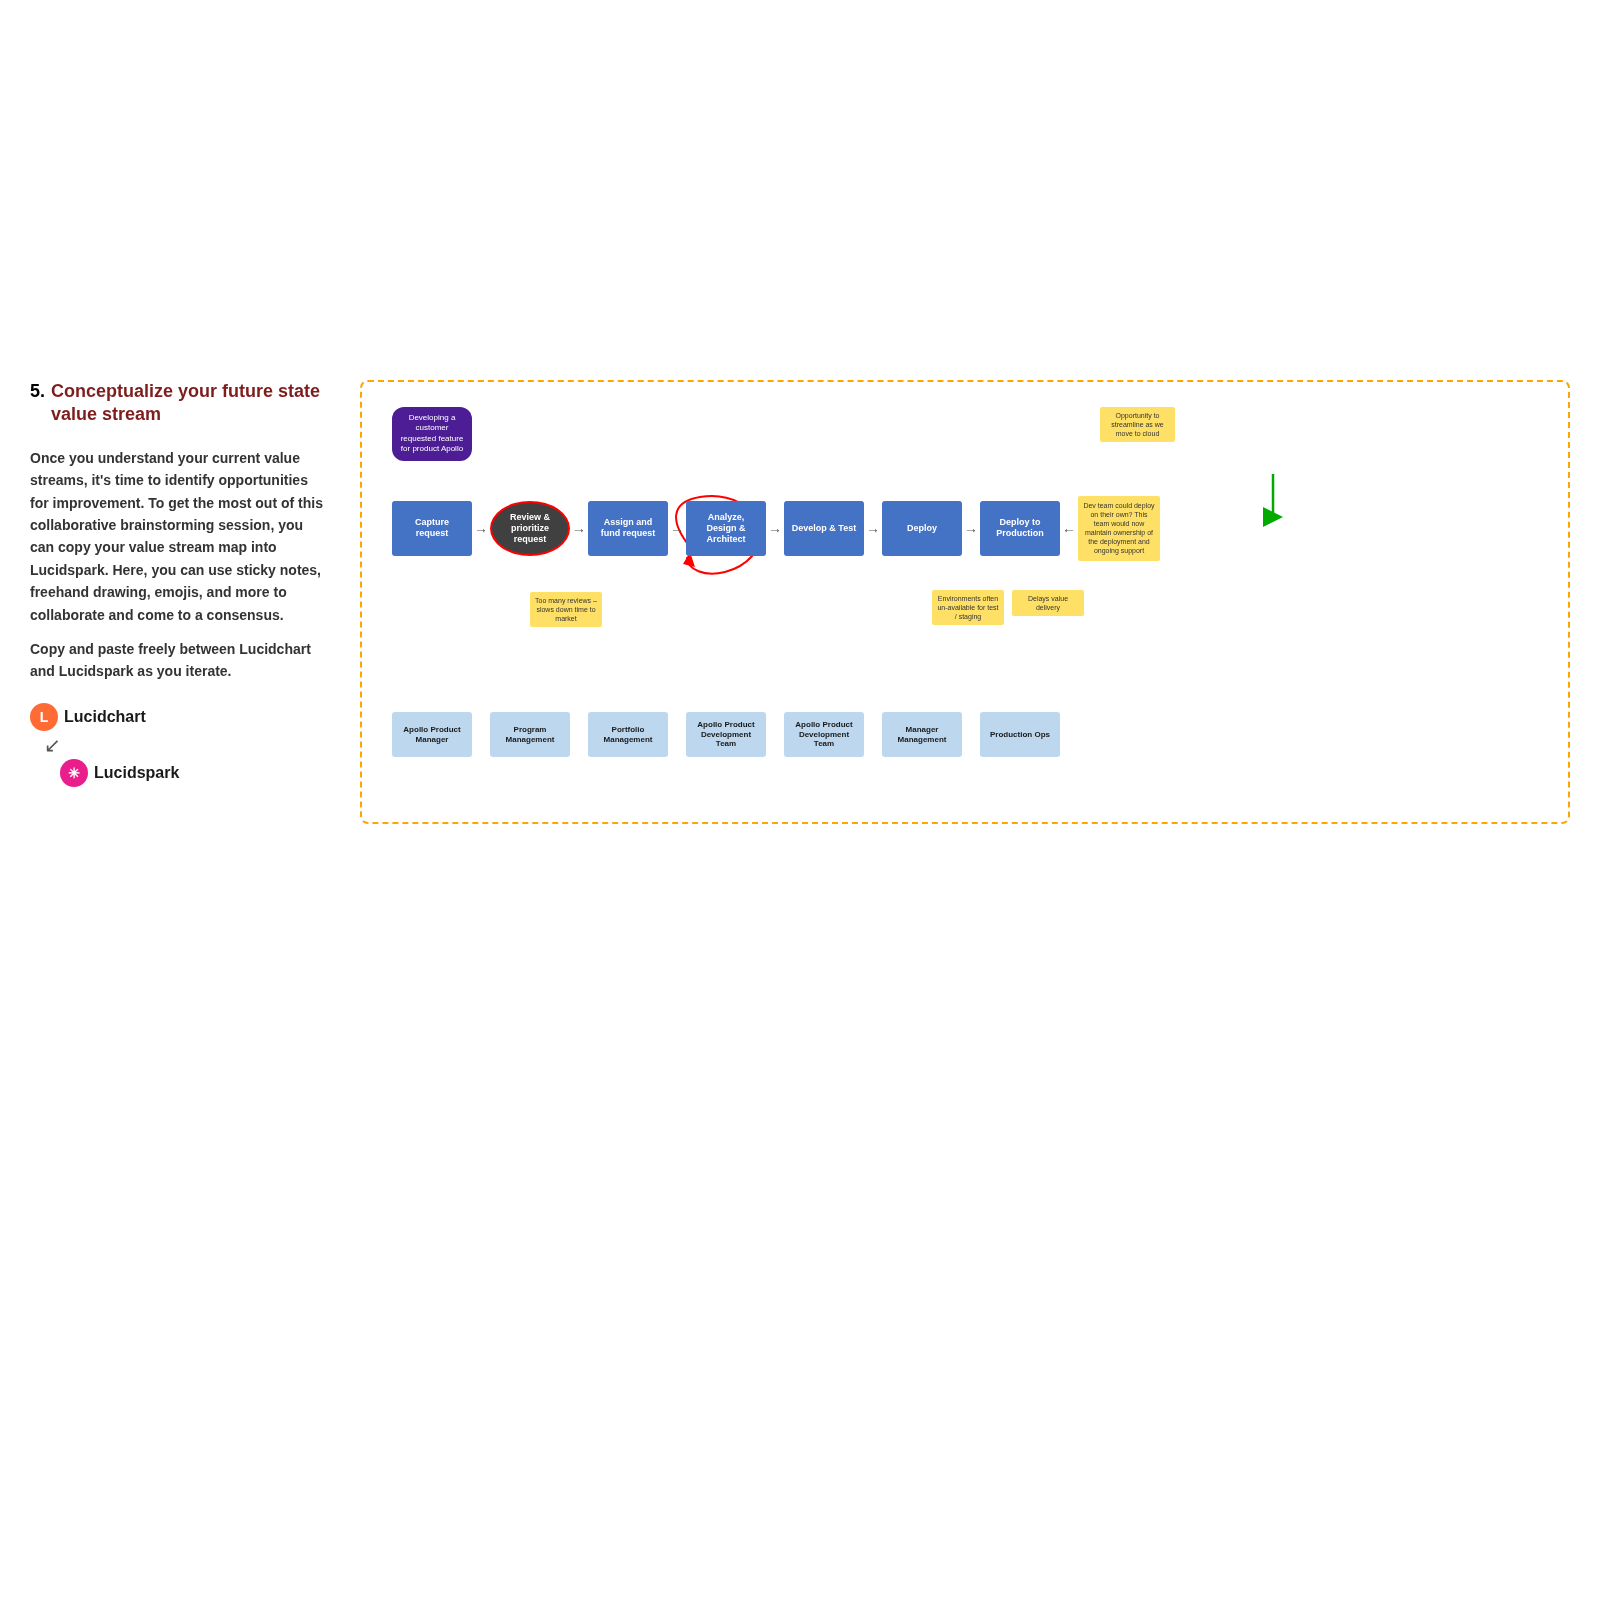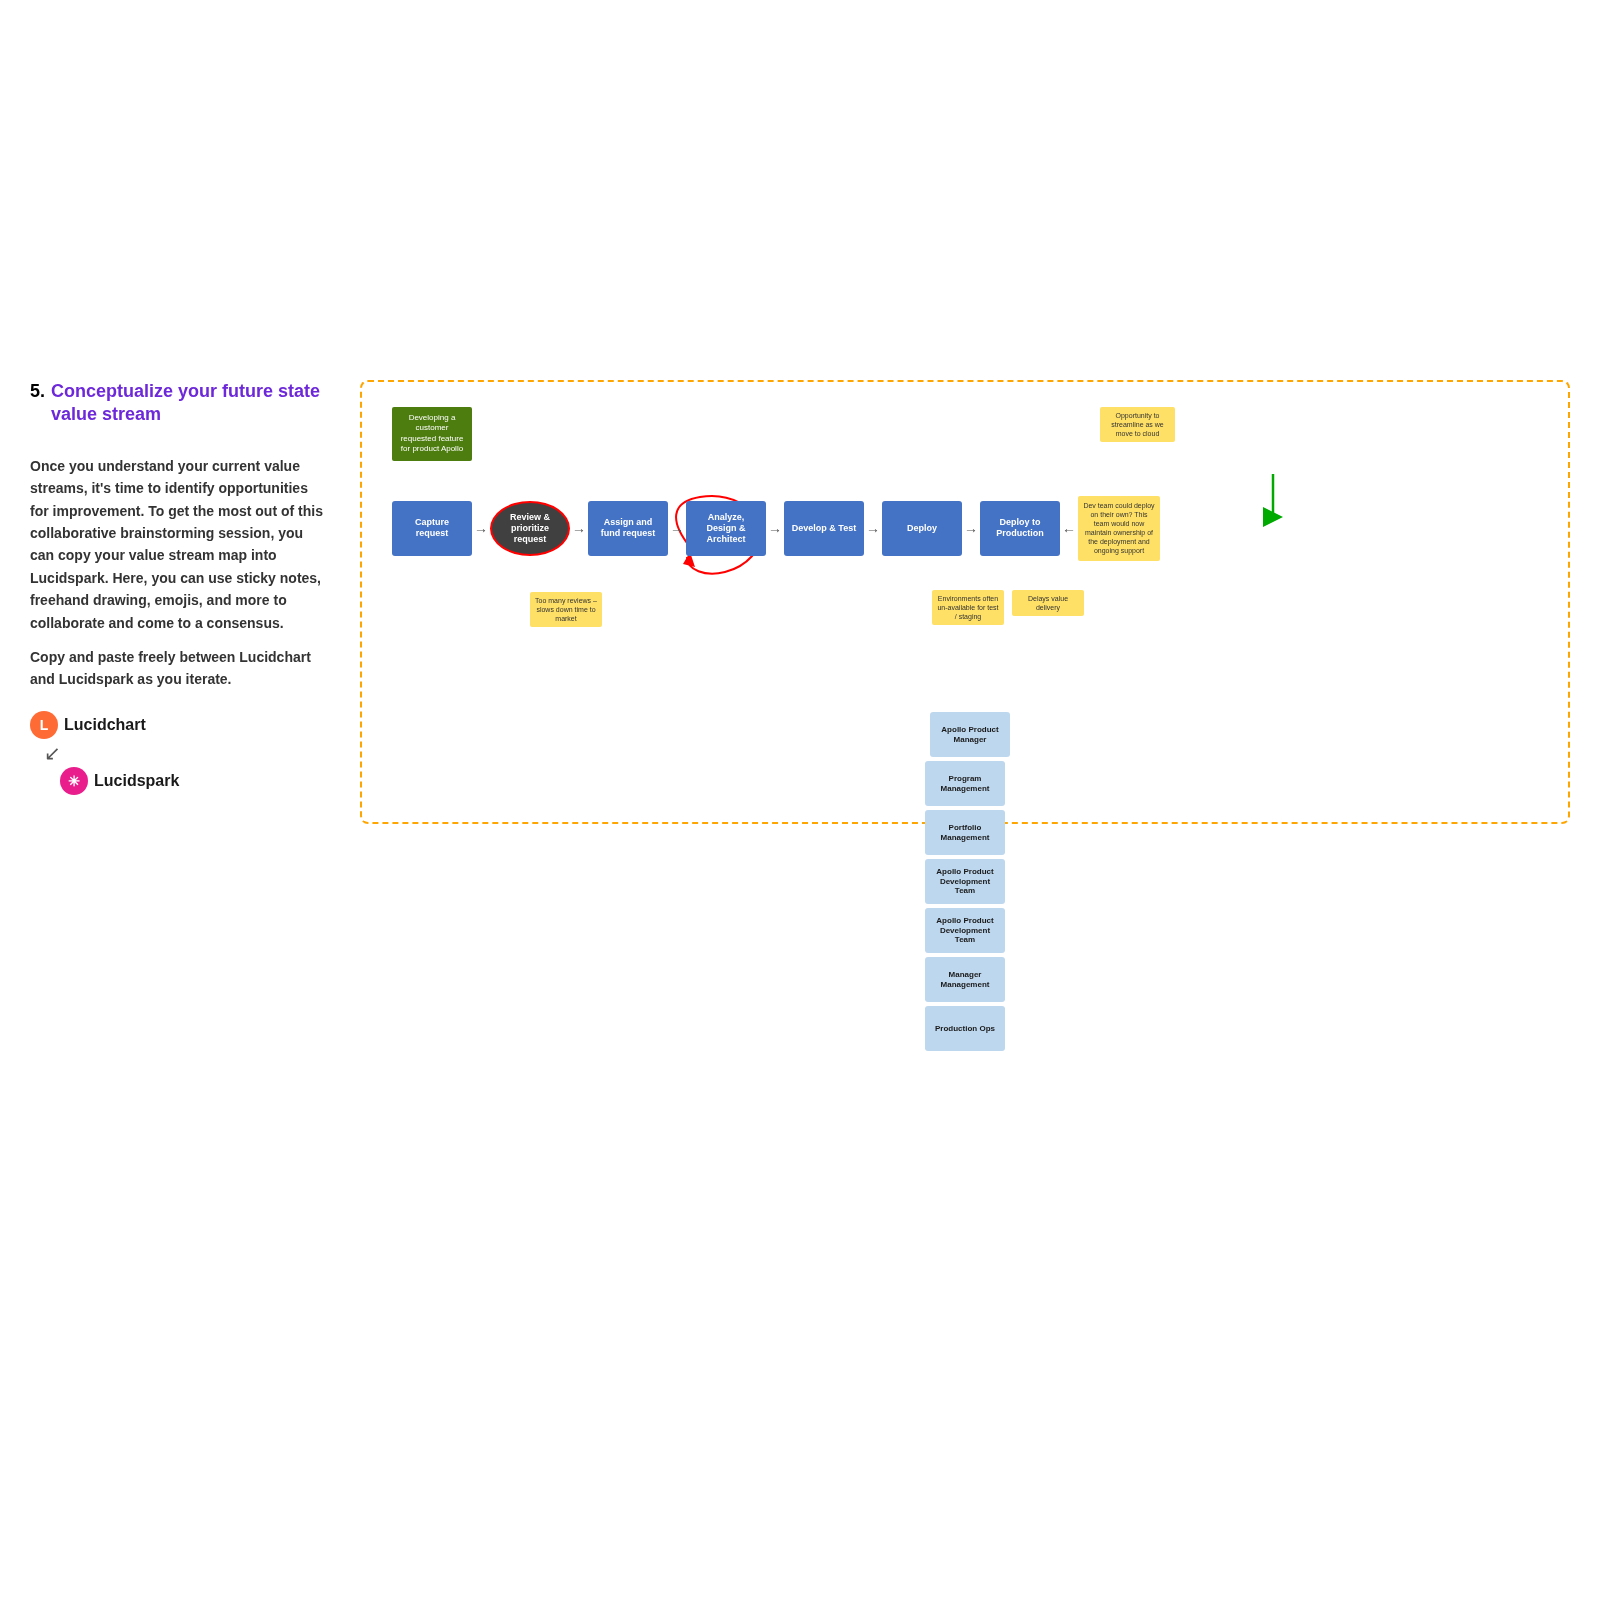--- a/index.html
+++ b/index.html
@@ -26,22 +26,22 @@
 
     .section-number {
       font-size: 18px;
       font-weight: bold;
       color: #000;
     }
 
     .section-title {
       font-size: 18px;
       font-weight: bold;
-      color: #6d28d9;
-      margin-bottom: 24px;
+      color: #7f1d1d;
+      margin-bottom: 16px;
       line-height: 1.3;
     }
 
     .body-text {
       font-size: 14px;
       color: #333;
       line-height: 1.6;
       margin-bottom: 12px;
       font-weight: bold;
     }
@@ -114,27 +114,27 @@
       width: 100%;
       height: 400px;
     }
 
     
     .sticky-blue-top {
       position: absolute;
       top: 0;
       left: 10px;
       width: 80px;
-      background: #4d7c0f;
+      background: #4c1d95;
       color: white;
       font-size: 8px;
       padding: 6px;
       text-align: center;
       line-height: 1.3;
-      border-radius: 2px;
+      border-radius: 12px;
     }
 
     
     .process-row {
       position: absolute;
       top: 94px;
       left: 0;
       right: 0;
       display: flex;
       align-items: center;
@@ -179,21 +179,20 @@
 
     
     .swimlane-row {
       position: absolute;
       top: 310px;
       left: 0;
       right: 0;
       display: flex;
       align-items: center;
       gap: 2px;
-      flex-direction: column;
     }
 
     .swimlane-box {
       background: #BDD7EE;
       color: #1a1a1a;
       font-size: 8px;
       font-weight: bold;
       text-align: center;
       padding: 6px 4px;
       width: 80px;

